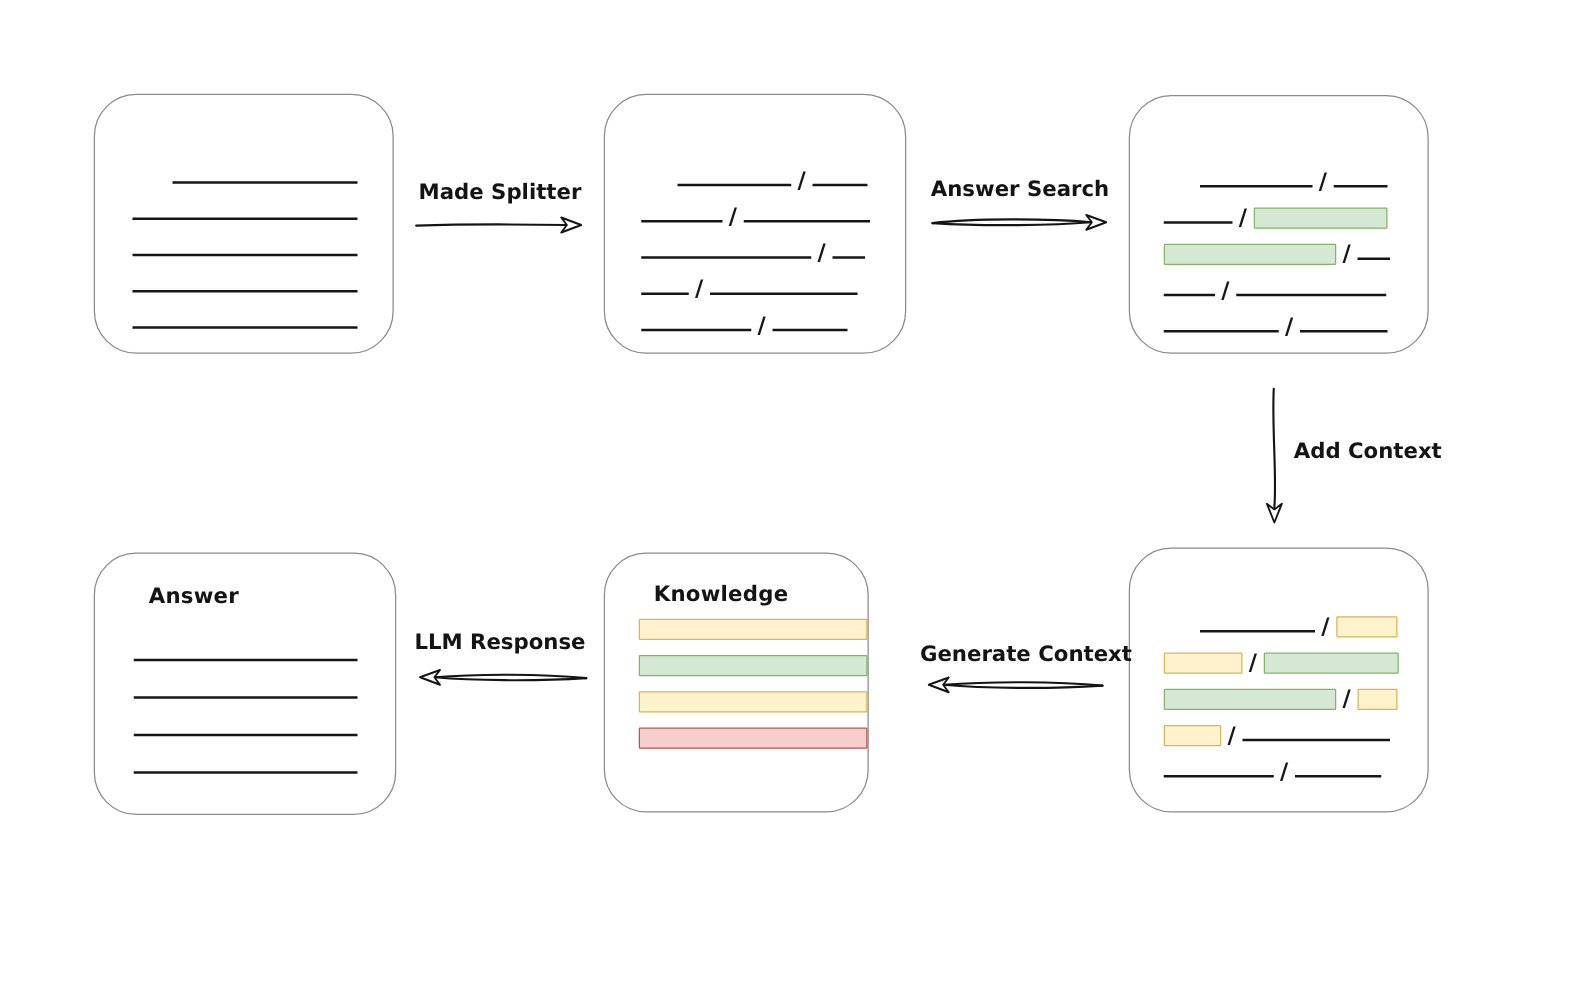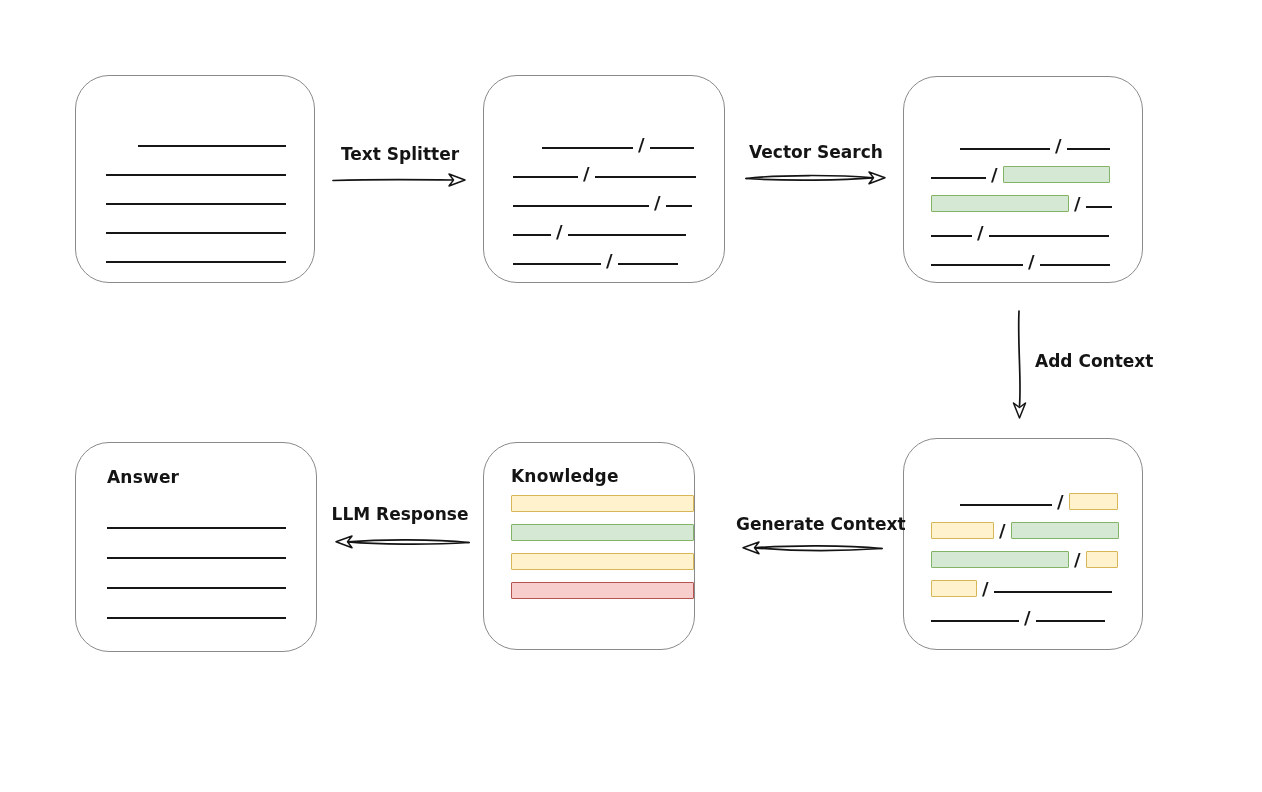--- a/index.html
+++ b/index.html
@@ -59,20 +59,21 @@
   #box-matched  { left: 903px; top: 76px;  width: 240px; height: 207px; padding: 48px 0 0 27px; }
   #box-context  { left: 903px; top: 438px; width: 240px; height: 212px; padding: 42px 0 0 27px; }
   #box-prompt   { left: 483px; top: 442px; width: 212px; height: 208px; padding: 23px 0 0 27px; }
   #box-answer   { left: 75px;  top: 442px; width: 242px; height: 210px; padding: 24px 0 0 31px; }
   #box-answer .chunk-row { height: 30px; }
   .box-label {
     font-size: 17px;
     font-weight: 600;
     color: #141414;
     letter-spacing: 0.2px;
+    margin-left: 12px;
   }
   #box-answer .box-label { margin-bottom: 16px; }
   .pbar {
     width: 183px;
     height: 17px;
     border-radius: 1px;
     margin-bottom: 12px;
   }
   .pbars { margin-top: 9px; }
   #question-title { margin-top: 4px; }
@@ -243,29 +244,29 @@
         <div class="chunk-row">
           <span class="seg-line" style="width: 179px;"></span>
         </div>
         <div class="chunk-row">
           <span class="seg-line" style="width: 179px;"></span>
         </div>
       </div>
   </div>
 
   <div class="arrow-wrap" style="left:332px; top:170px;">
-    <div class="arrow-label" style="left:0; top:-26px; width:136px; text-align:center;">Text Splitter</div>
+    <div class="arrow-label" style="left:0; top:-26px; width:136px; text-align:center;">Made Splitter</div>
     <svg class="sketch" width="136" height="20">
       <path d="M1,10.5 C40,9.2 95,9.6 121,10"></path>
       <path class="head" d="M133,10 L117,4 L121.5,10 L117,16 Z"></path>
     </svg>
   </div>
 
   <div class="arrow-wrap" style="left:744px; top:168px;">
-    <div class="arrow-label" style="left:0; top:-26px; width:144px; text-align:center;">Vector Search</div>
+    <div class="arrow-label" style="left:0; top:-26px; width:144px; text-align:center;">Answer Search</div>
     <svg class="sketch" width="144" height="20">
       <path d="M2,10.5 C35,6.5 95,6.8 129,9.8"></path>
       <path d="M2,10.5 C45,13.2 100,12.2 129,9.8"></path>
       <path class="head" d="M141,9.8 L125,4 L129.5,9.8 L125,15.8 Z"></path>
     </svg>
   </div>
 
   <div class="arrow-wrap" style="left:1009px; top:309px;">
     <div class="arrow-label" style="left:26px; top:42px;">Add Context</div>
     <svg class="sketch" width="22" height="112">

